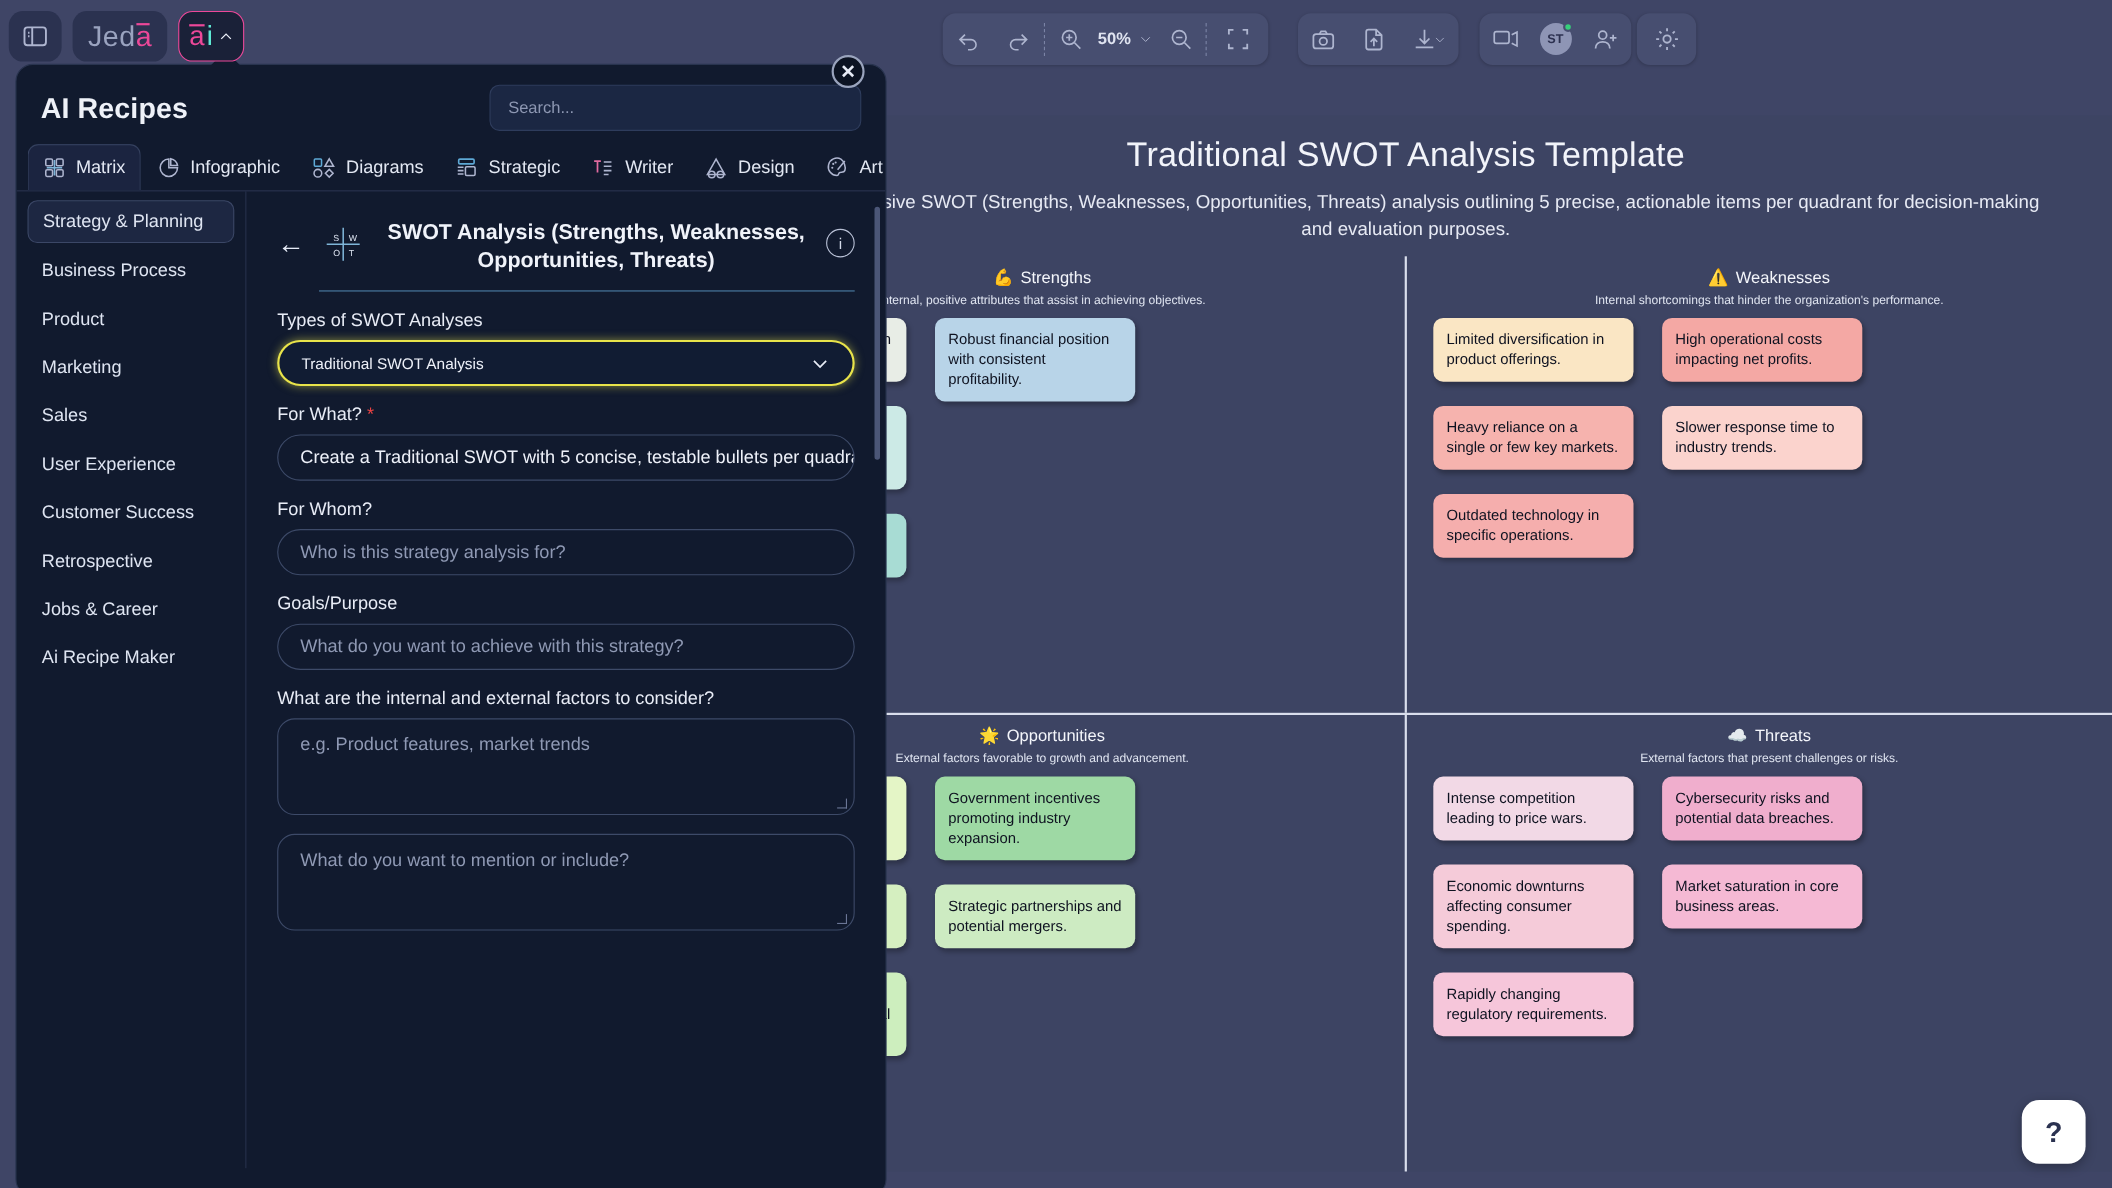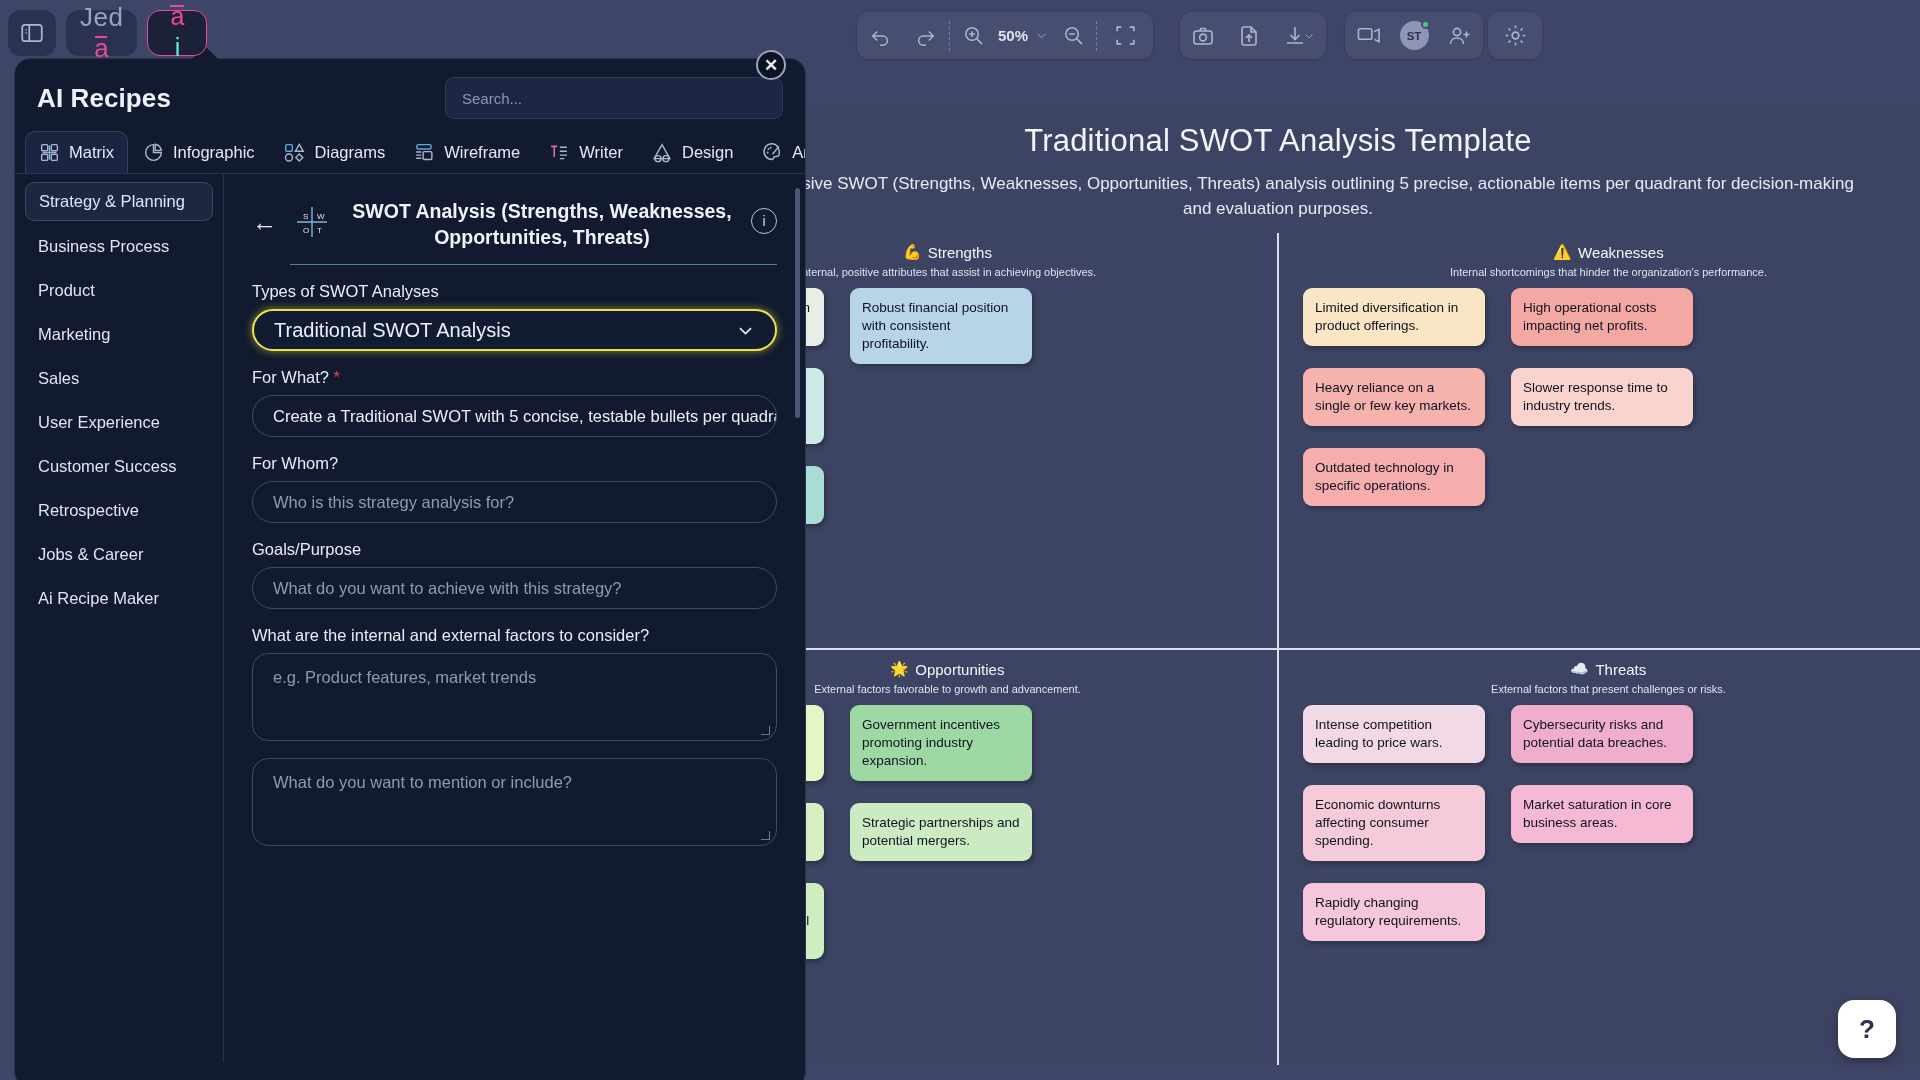--- a/index.html
+++ b/index.html
@@ -116,21 +116,21 @@
     position: absolute; right: -1px; top: -1px;
     width: 9px; height: 9px; border-radius: 50%;
     background: #36d07a; border: 2px solid #474e70;
   }
 
   
   #left-chips { position: absolute; top: 10px; left: 8px; z-index: 60; display: flex; gap: 10px; align-items: center; }
   .chip {
     height: 46px; border-radius: 13px;
     display: flex; align-items: center; justify-content: center;
-    padding: 0 14px; cursor: pointer; flex-direction: column;
+    padding: 0 14px; cursor: pointer;
   }
   .chip-panel { background: #2b3250; width: 48px; padding: 0; }
   .chip-jeda { background: #2b3250; font-size: 26px; letter-spacing: .5px; }
   .chip-ai {
     background: #1a2138; border: 1.6px solid #ec4899;
     width: 60px; padding: 0; gap: 2px;
   }
   .jeda-t { color: #9aa3bf; font-weight: 400; font-family: "Liberation Sans", sans-serif; }
   .jeda-a { color: #ec4899; font-weight: 400; position: relative; }
   .jeda-a::after {
@@ -233,21 +233,21 @@
   .title-rule { height: 1px; background: #4d7fa6; margin: 14px 0 0 38px; }
 
   .field { margin-top: 17px; }
   .field-label { color: #e8ecf6; font-size: 16.5px; margin-bottom: 8px; }
   .req { color: #ef4444; }
   .select-field {
     height: 42px; border-radius: 22px;
     border: 2px solid #e8e34a; background: #111c33;
     box-shadow: 0 0 9px rgba(232,227,74,.55);
     display: flex; align-items: center; justify-content: space-between;
-    padding: 0 20px; color: #eef1f9; font-size: 20px; cursor: pointer;
+    padding: 0 20px; color: #eef1f9; font-size: 14px; cursor: pointer;
   }
   .text-field {
     height: 42px; border-radius: 22px;
     border: 1px solid #3d4a68; background: transparent;
     display: flex; align-items: center;
     padding: 0 20px; color: #eef1f9; font-size: 16.5px;
     white-space: nowrap; overflow: hidden;
   }
   .text-field.placeholder { color: #8f99b4; }
   .area-field {
@@ -563,21 +563,21 @@
         <span>Diagrams</span>
       </div>
       <div class="tab">
         <span style="display: flex;">
           <svg width="22" height="21" viewBox="0 0 24 24">
             <rect style="stroke:#5ea9d6;stroke-width:1.7;fill:none" x="4" y="3" width="16" height="5" rx="1.3"></rect>
             <path class="ico" d="M3 11.5 h6 M3 15 h6 M3 18.5 h6"></path>
             <rect class="ico" x="11" y="11" width="10" height="9" rx="1.3"></rect>
           </svg>
         </span>
-        <span>Wireframe</span>
+        <span>Strategic</span>
       </div>
       <div class="tab">
         <span style="display: flex;">
           <svg width="22" height="21" viewBox="0 0 24 24">
             <path style="stroke:#e26ba0;stroke-width:1.8;fill:none" d="M3 5 h7 M6.5 5 v12"></path>
             <path class="ico" d="M13 6 h8 M13 10.5 h8 M13 15 h8 M13 19 h5"></path>
           </svg>
         </span>
         <span>Writer</span>
       </div>

